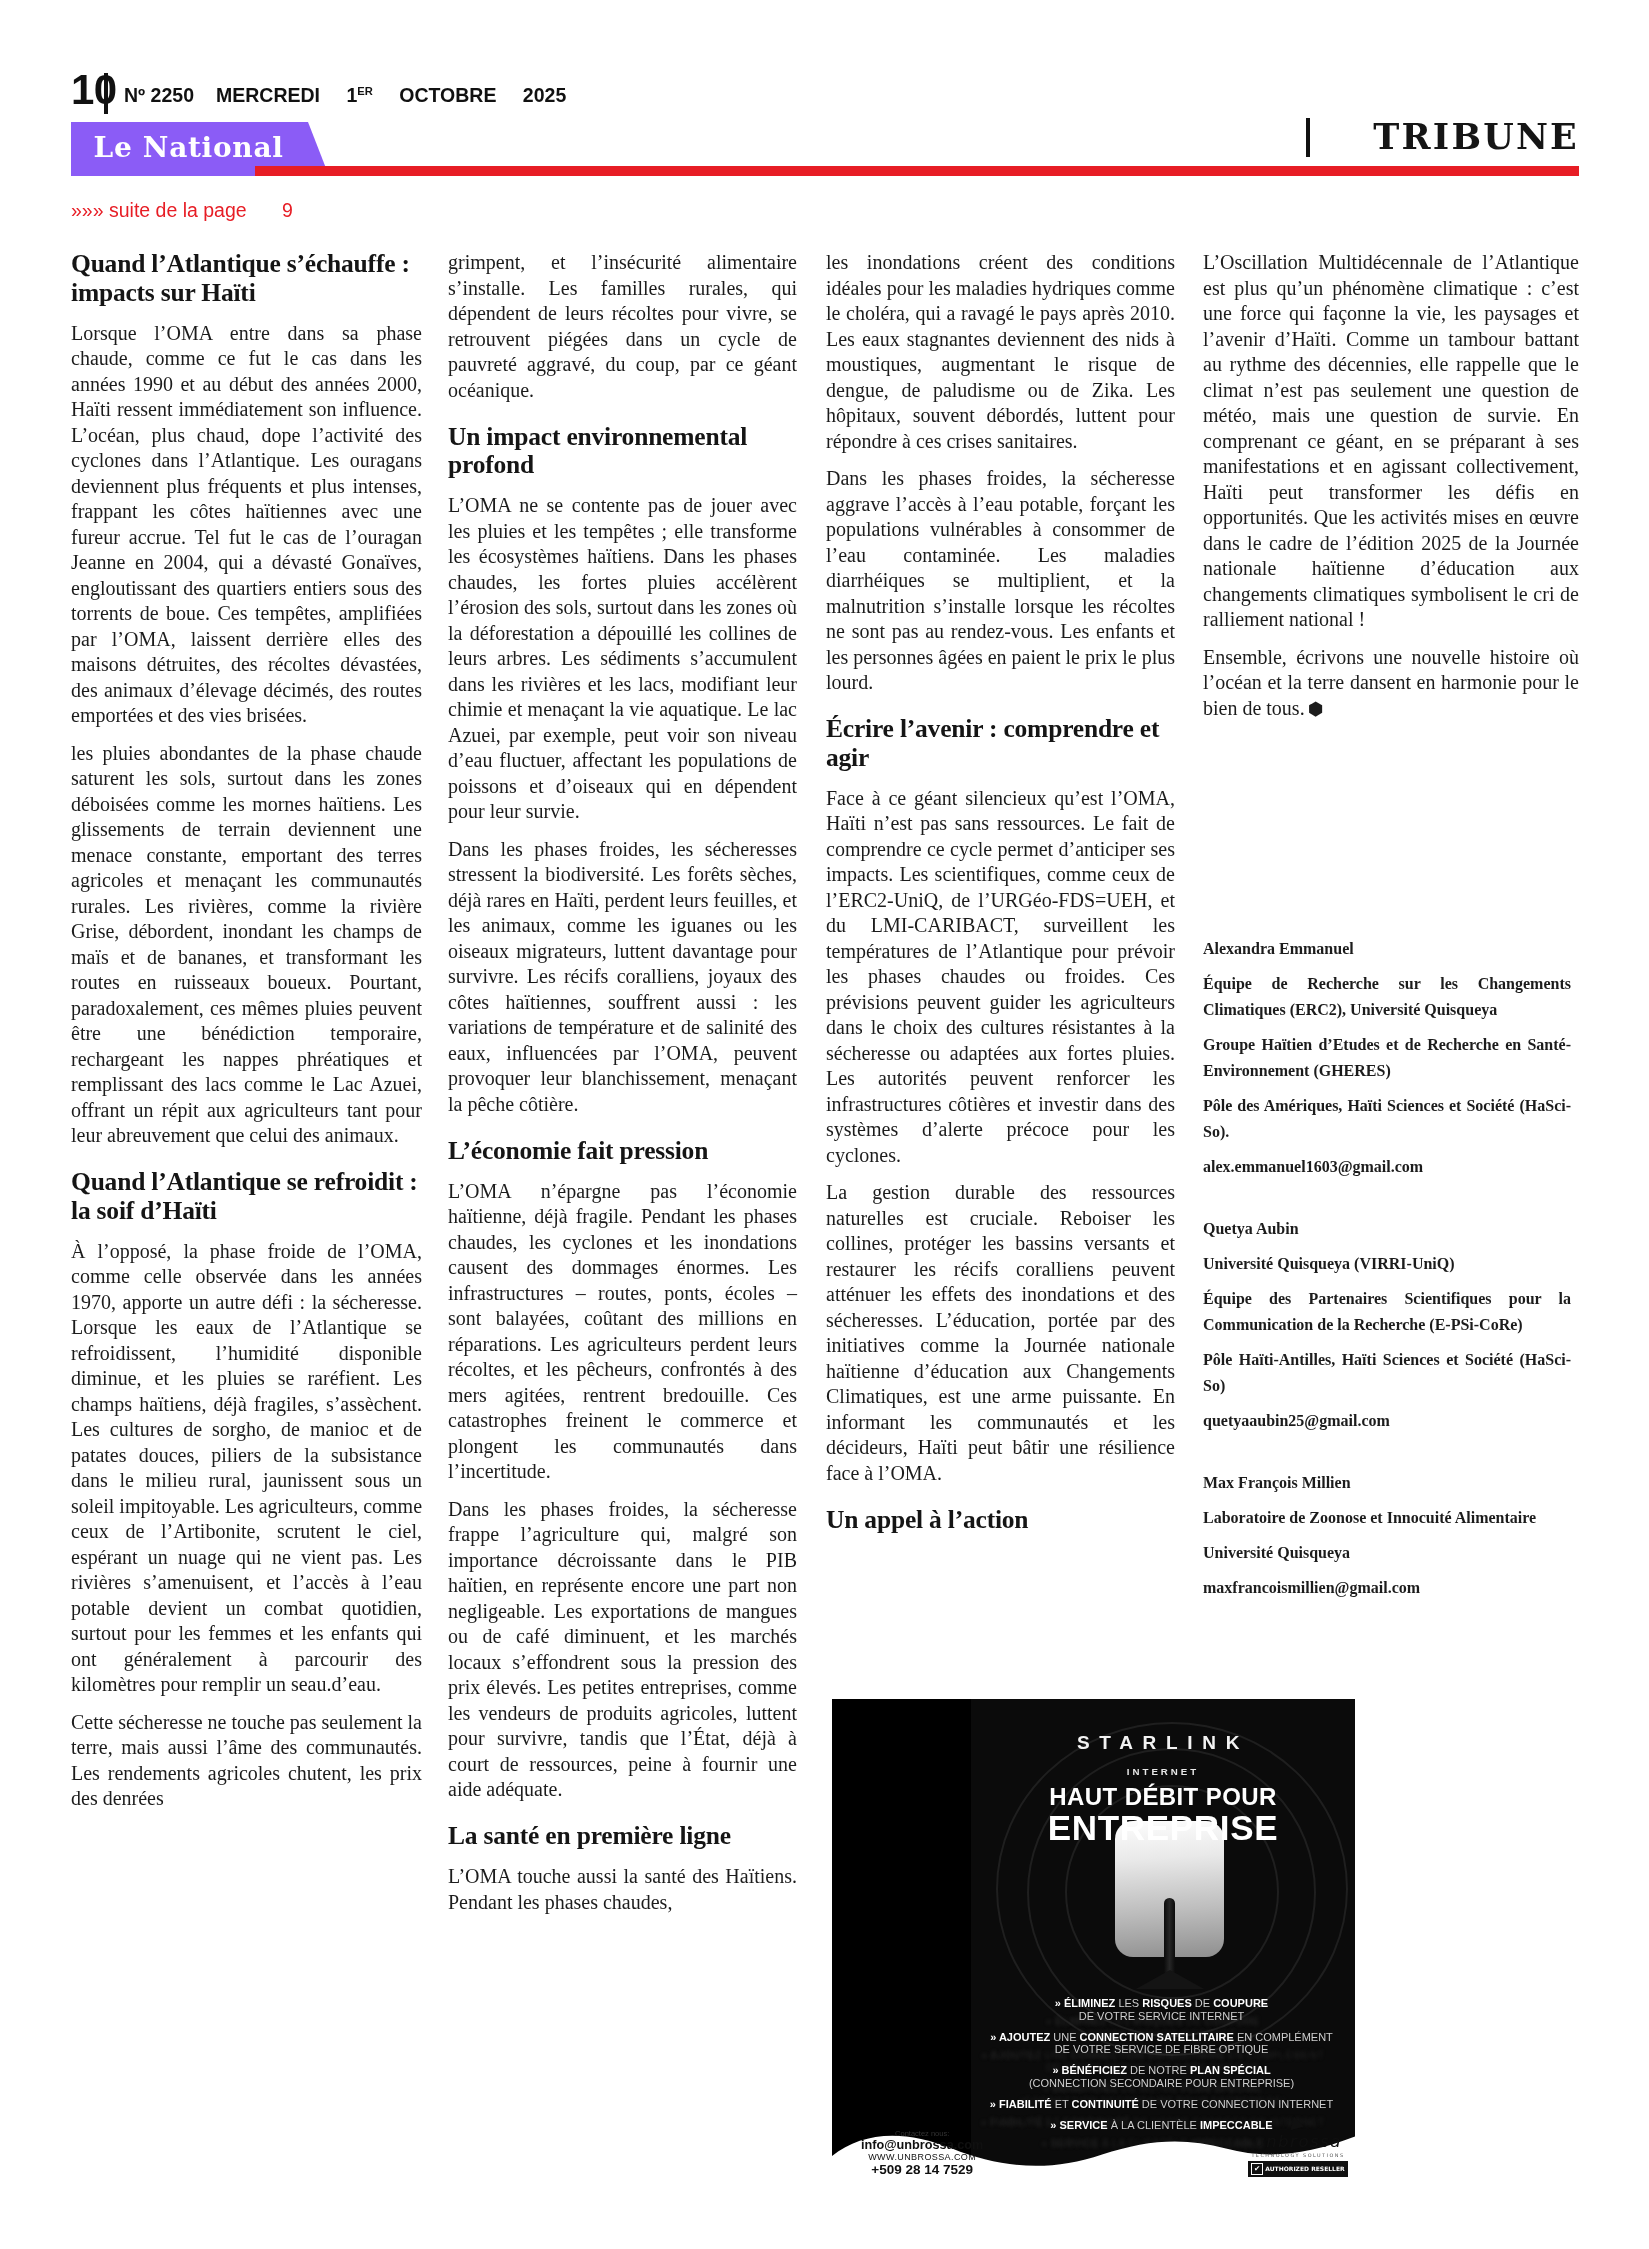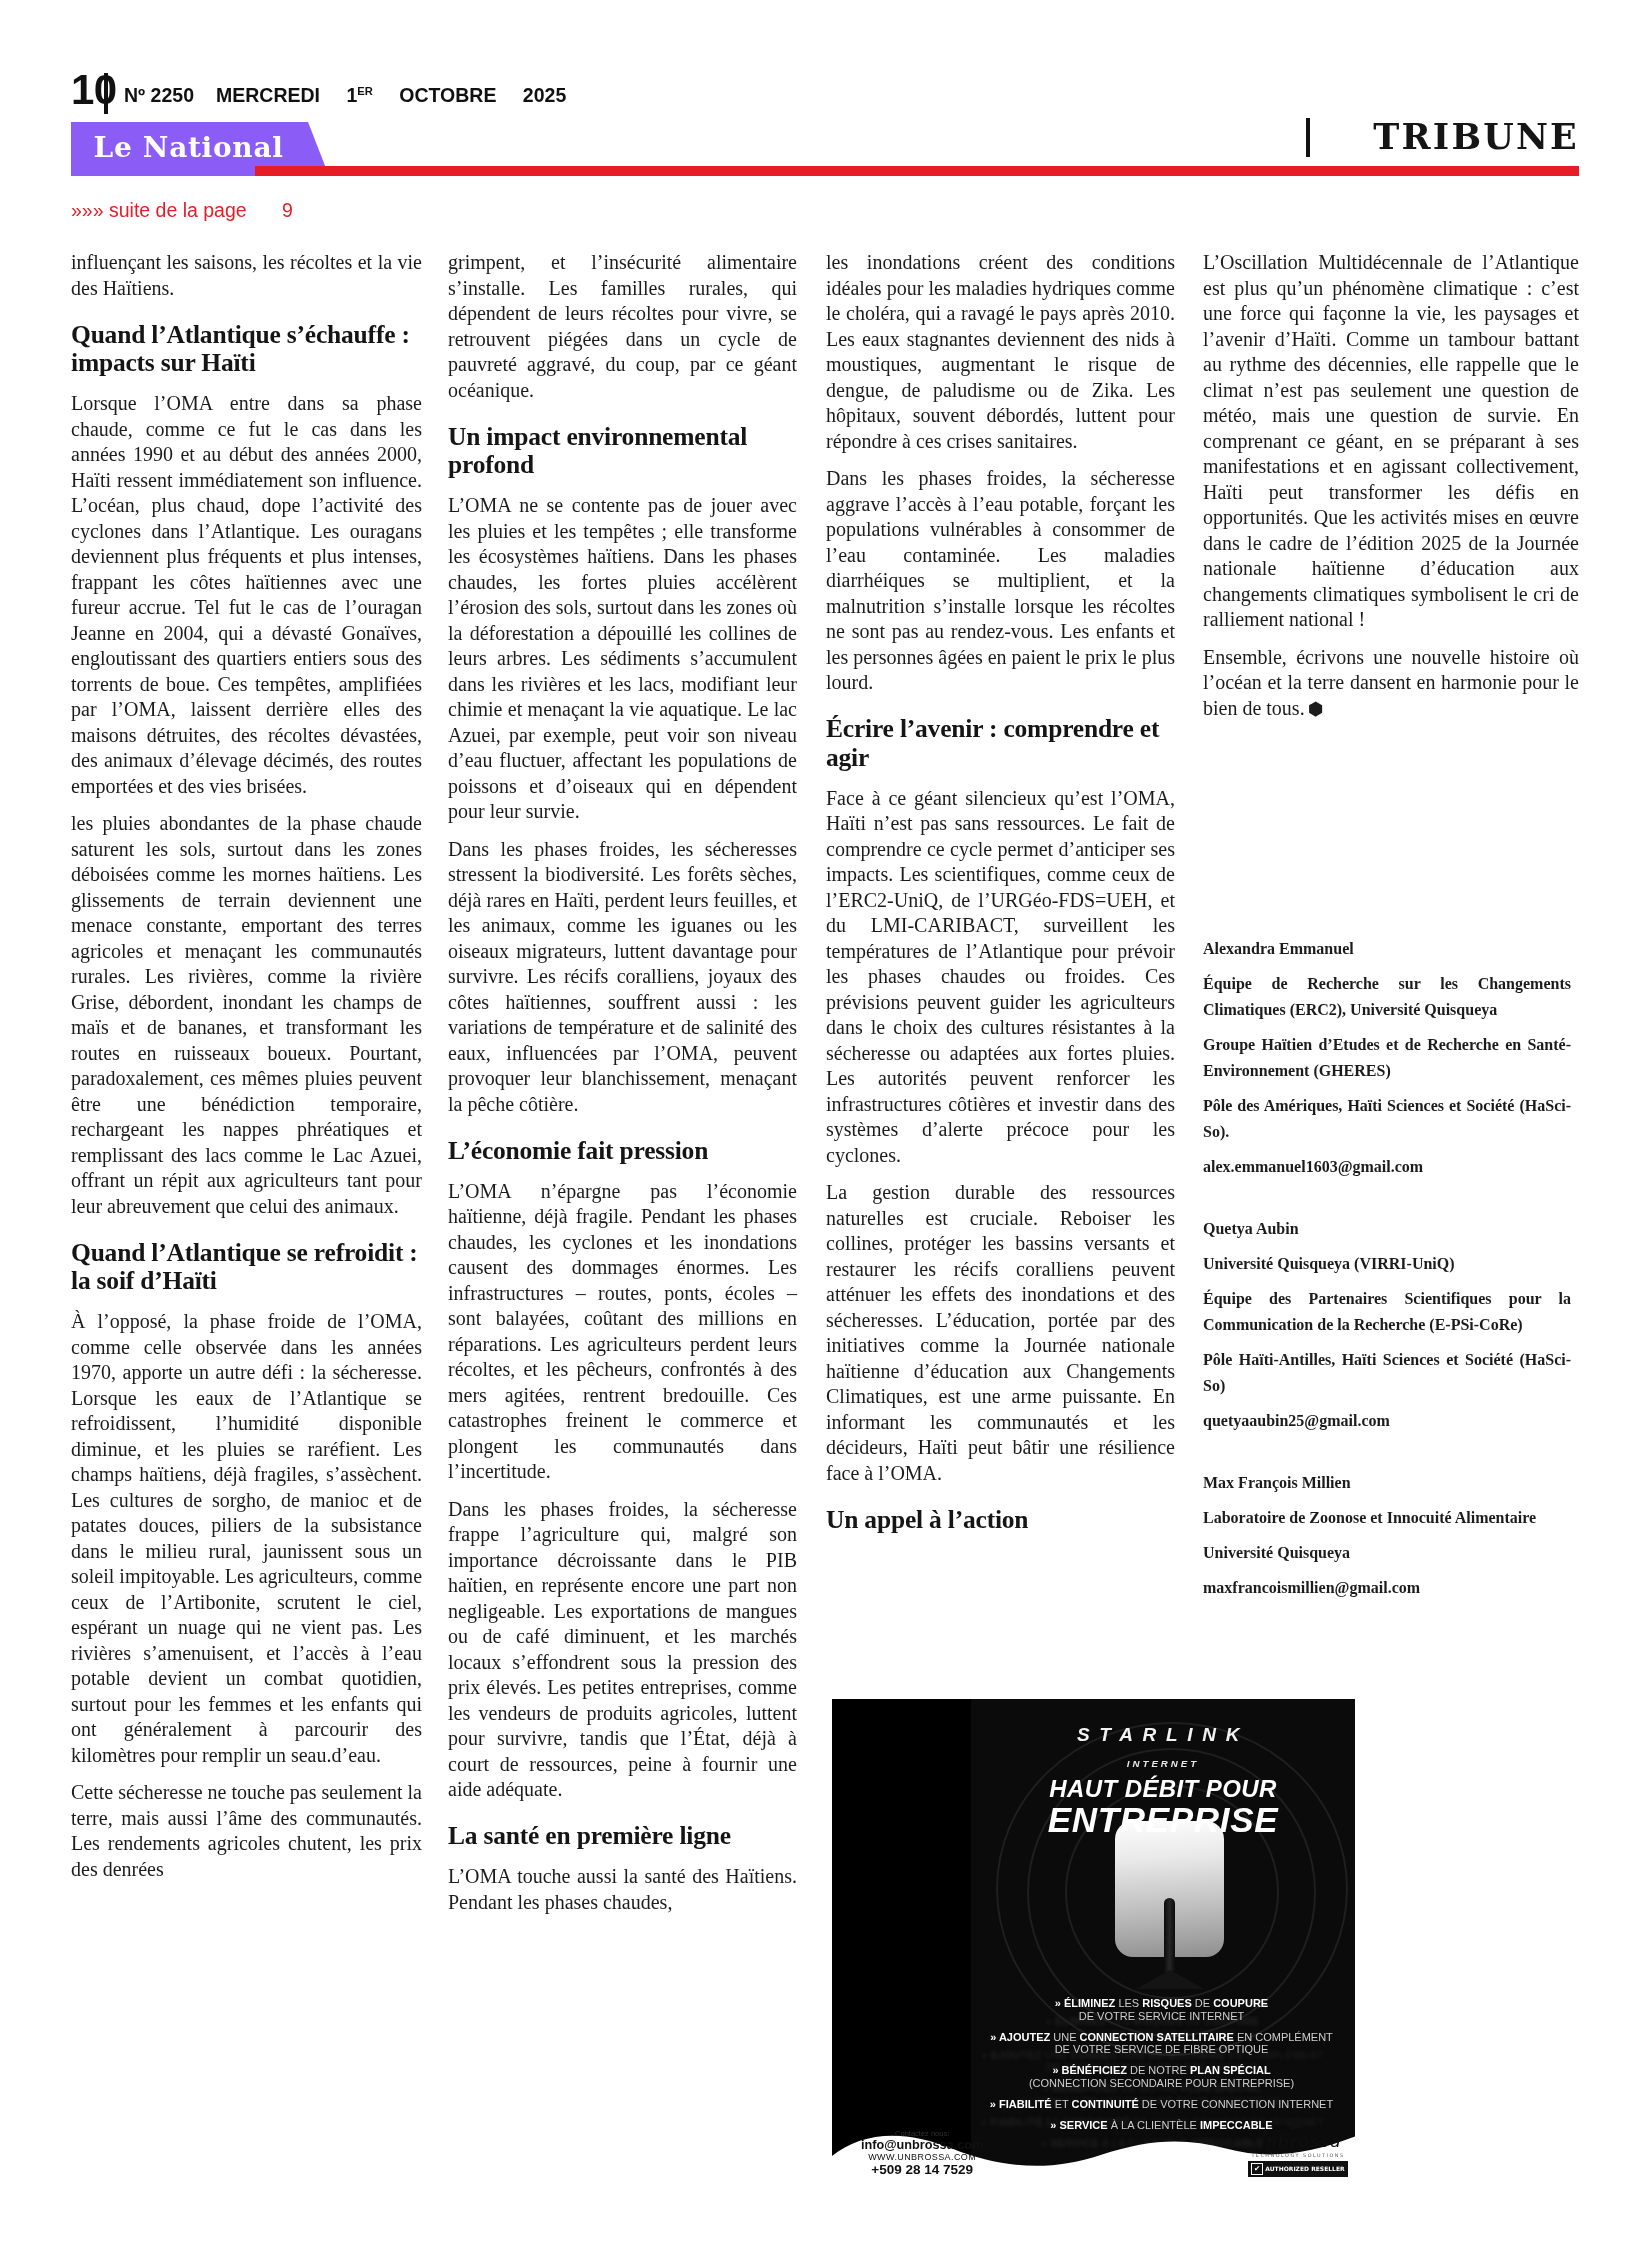--- a/index.html
+++ b/index.html
@@ -39,22 +39,22 @@
   .col .col-h2:first-child{margin-top:0;}
   .byline{margin:0 8px 9px 0;font-size:16px;line-height:26px;font-weight:bold;}
   .endmark{font-size:18px;margin-left:3px;}
   
   .ad{position:absolute;left:832px;top:1699px;width:523px;height:484px;background:#000;overflow:hidden;}
   .ad-photo{position:absolute;left:139px;top:0;right:0;bottom:0;background:#0b0b0b;}
   .ring{position:absolute;border:2.2px solid #1f1f1f;border-radius:50%;}
   .ring1{left:232px;top:86px;width:210px;height:210px;}
   .ring2{left:195px;top:49px;width:285px;height:285px;}
   .ring3{left:163px;top:22.5px;width:348px;height:330px;}
-  .ad-content{position:absolute;left:139px;right:0;top:8px;text-align:center;z-index:2;
-              font-family:"Liberation Sans",sans-serif;color:#fff;font-style:italic;}
+  .ad-content{position:absolute;left:139px;right:0;top:16px;text-align:center;z-index:2;
+              font-family:"Liberation Sans",sans-serif;color:#fff;}
   .ad-brand{margin-top:16.5px;font-size:19px;font-weight:600;letter-spacing:9.7px;color:#f2f2f2;}
   .ad-kicker{margin-top:12.7px;font-size:9.7px;font-weight:bold;letter-spacing:3px;color:#e8e8e8;}
   .ad-title1{margin-top:6px;font-size:24px;font-weight:800;letter-spacing:0.4px;}
   .ad-title2{margin-top:-3px;font-size:35px;font-weight:800;letter-spacing:0.7px;}
   .ad-dish{position:absolute;left:283px;top:122px;width:109px;height:136px;border-radius:18px;z-index:1;
            background:linear-gradient(176deg,#fdfdfd 0%,#e9e9e9 28%,#bdbdbd 65%,#8f8f8f 100%);}
   .ad-pole{position:absolute;left:332px;top:199px;width:10.5px;height:84px;z-index:2;border-radius:5.2px;
            background:linear-gradient(90deg,#0b0b0b,#262626,#0b0b0b);}
   .ad-base{position:absolute;left:304px;top:271px;width:0;height:0;z-index:2;
            border-left:34px solid transparent;border-right:34px solid transparent;
@@ -105,21 +105,20 @@
   </div>
   <div class="banner-line"></div>
 
   <div class="continuation">
     <span>»»»</span>
     <span>suite de la page</span>
     <span class="contpage">9</span>
   </div>
 
   <div class="col col-1">
-      <p class="body-p">influençant les saisons, les récoltes et la vie des Haïtiens.</p>
       <h2 class="col-h2">Quand l’Atlantique s’échauffe : impacts sur Haïti</h2>
       <p class="body-p">Lorsque l’OMA entre dans sa phase chaude, comme ce fut le cas dans les années 1990 et au début des années 2000, Haïti ressent immédiatement son influence. L’océan, plus chaud, dope l’activité des cyclones dans l’Atlantique. Les ouragans deviennent plus fréquents et plus intenses, frappant les côtes haïtiennes avec une fureur accrue. Tel fut le cas de l’ouragan Jeanne en 2004, qui a dévasté Gonaïves, engloutissant des quartiers entiers sous des torrents de boue. Ces tempêtes, amplifiées par l’OMA, laissent derrière elles des maisons détruites, des récoltes dévastées, des animaux d’élevage décimés, des routes emportées et des vies brisées.</p>
       <p class="body-p">les pluies abondantes de la phase chaude saturent les sols, surtout dans les zones déboisées comme les mornes haïtiens. Les glissements de terrain deviennent une menace constante, emportant des terres agricoles et menaçant les communautés rurales. Les rivières, comme la rivière Grise, débordent, inondant les champs de maïs et de bananes, et transformant les routes en ruisseaux boueux. Pourtant, paradoxalement, ces mêmes pluies peuvent être une bénédiction temporaire, rechargeant les nappes phréatiques et remplissant des lacs comme le Lac Azuei, offrant un répit aux agriculteurs tant pour leur abreuvement que celui des animaux.</p>
       <h2 class="col-h2">Quand l’Atlantique se refroidit : la soif d’Haïti</h2>
       <p class="body-p">À l’opposé, la phase froide de l’OMA, comme celle observée dans les années 1970, apporte un autre défi : la sécheresse. Lorsque les eaux de l’Atlantique se refroidissent, l’humidité disponible diminue, et les pluies se raréfient. Les champs haïtiens, déjà fragiles, s’assèchent. Les cultures de sorgho, de manioc et de patates douces, piliers de la subsistance dans le milieu rural, jaunissent sous un soleil impitoyable. Les agriculteurs, comme ceux de l’Artibonite, scrutent le ciel, espérant un nuage qui ne vient pas. Les rivières s’amenuisent, et l’accès à l’eau potable devient un combat quotidien, surtout pour les femmes et les enfants qui ont généralement à parcourir des kilomètres pour remplir un seau.d’eau.</p>
       <p class="body-p">Cette sécheresse ne touche pas seulement la terre, mais aussi l’âme des communautés. Les rendements agricoles chutent, les prix des denrées</p>
     </div>
   <div class="col col-2">
       <p class="body-p">grimpent, et l’insécurité alimentaire s’installe. Les familles rurales, qui dépendent de leurs récoltes pour vivre, se retrouvent piégées dans un cycle de pauvreté aggravé, du coup, par ce géant océanique.</p>
       <h2 class="col-h2">Un impact environnemental profond</h2>

